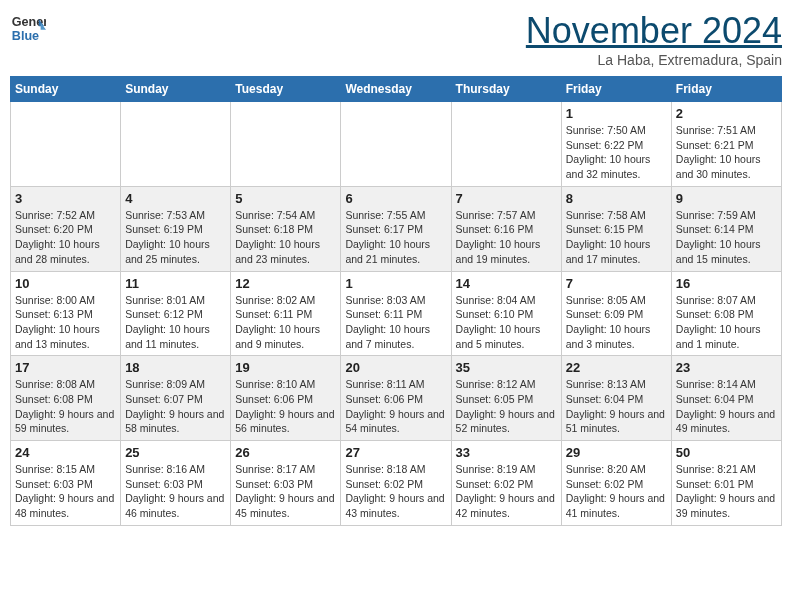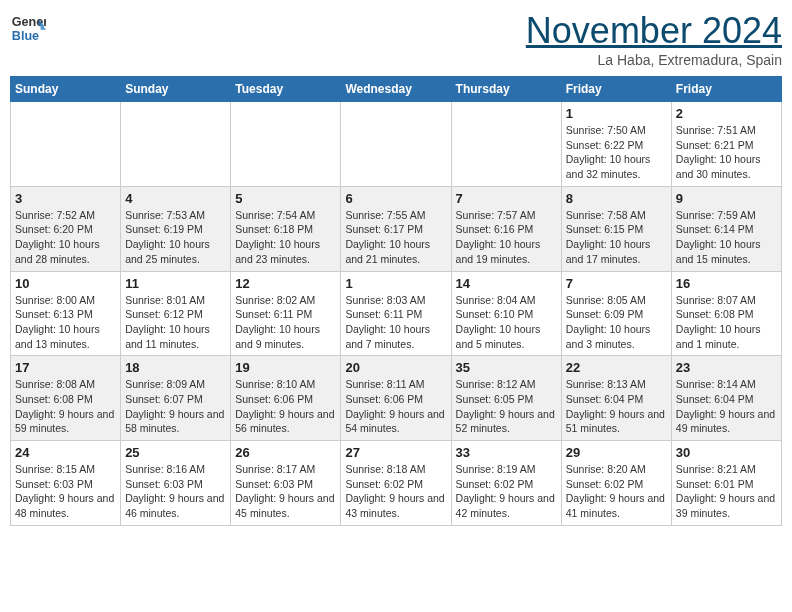--- a/index.html
+++ b/index.html
@@ -243,18 +243,18 @@
         </td>
         <td>
           <div class="day-number">33</div>
           <div class="day-info">Sunrise: 8:19 AM<br>Sunset: 6:02 PM<br>Daylight: 9 hours and 42 minutes.</div>
         </td>
         <td>
           <div class="day-number">29</div>
           <div class="day-info">Sunrise: 8:20 AM<br>Sunset: 6:02 PM<br>Daylight: 9 hours and 41 minutes.</div>
         </td>
         <td>
-          <div class="day-number">30</div>
+          <div class="day-number">50</div>
           <div class="day-info">Sunrise: 8:21 AM<br>Sunset: 6:01 PM<br>Daylight: 9 hours and 39 minutes.</div>
         </td>
       </tr>
     </tbody>
 </table>
 
 </body></html>

